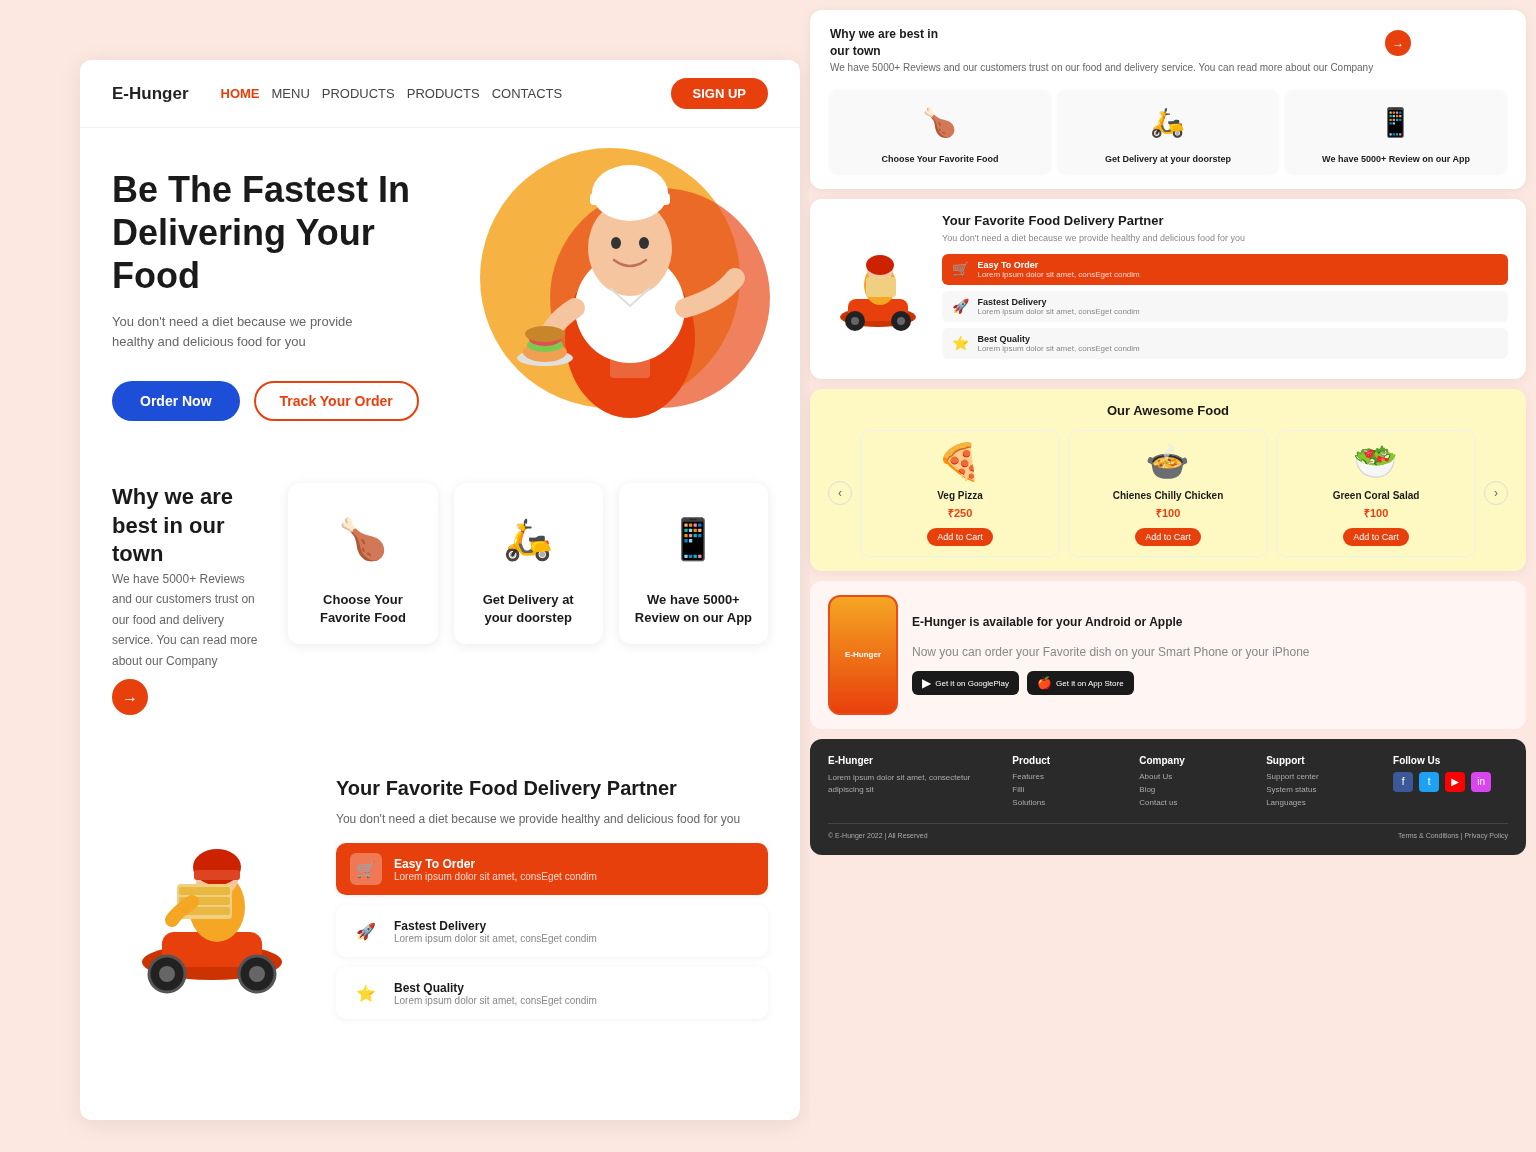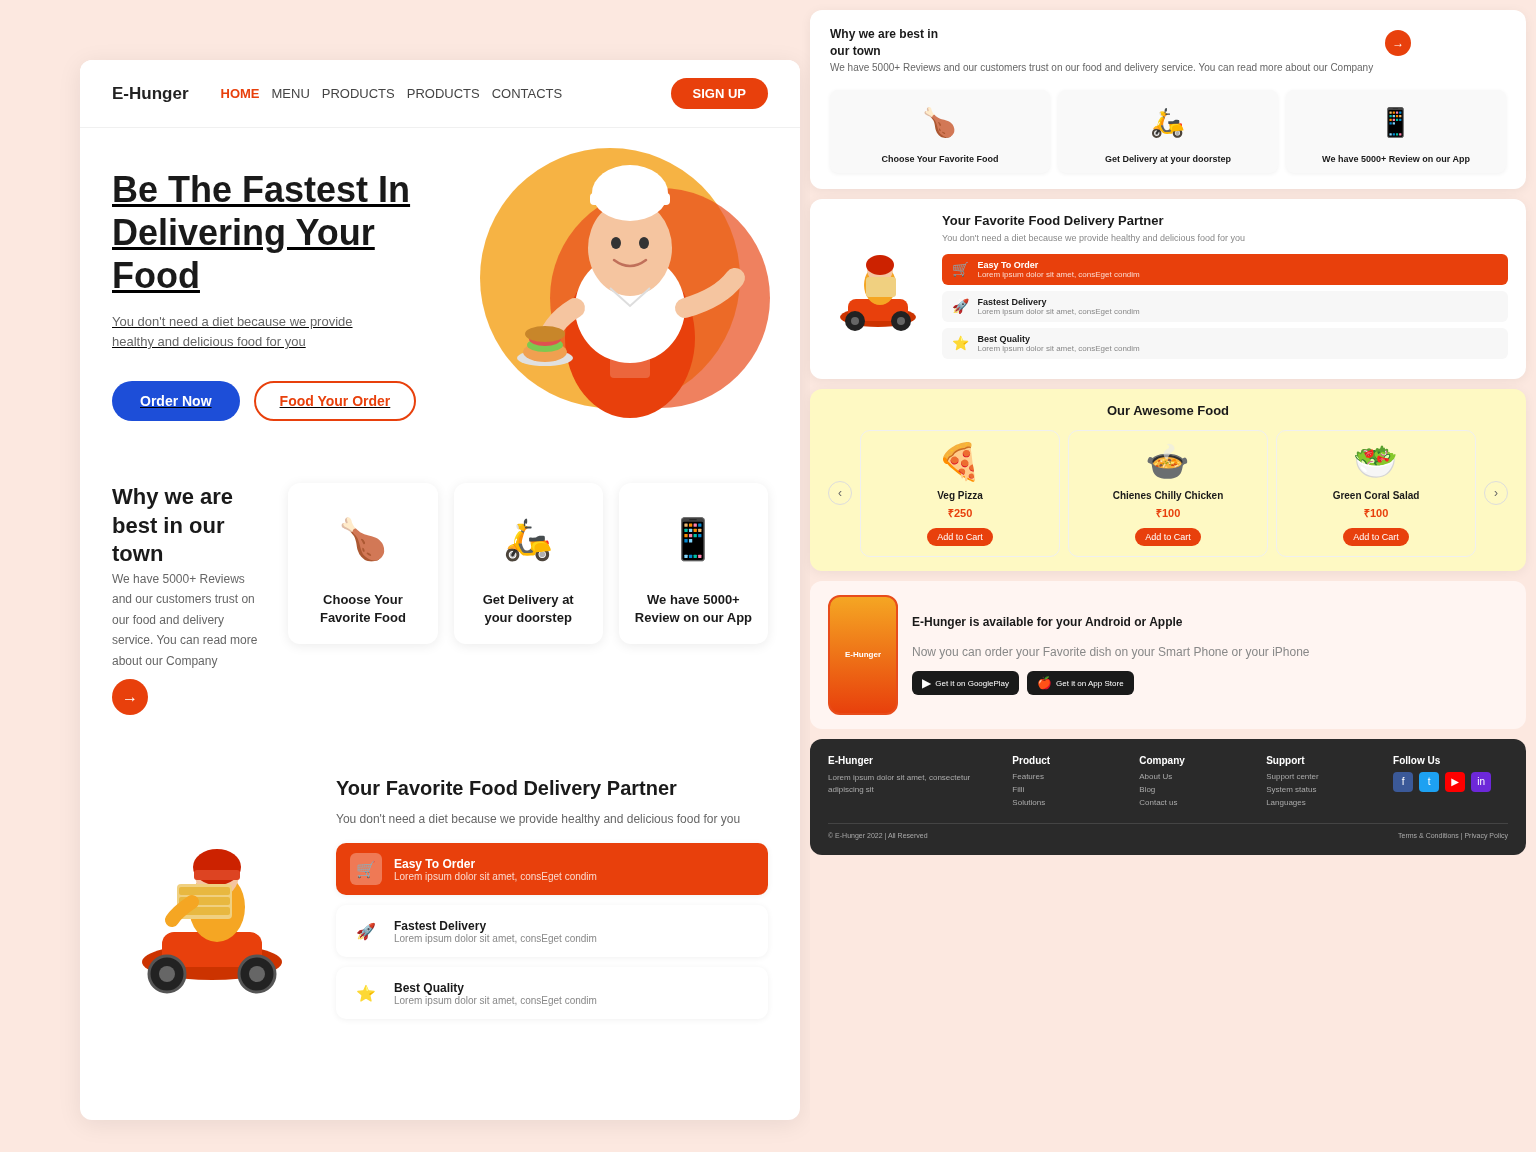--- a/index.html
+++ b/index.html
@@ -68,21 +68,20 @@
       font-weight: 600;
       cursor: pointer;
     }
 
     
     .hero {
       position: relative;
       padding: 40px 32px 30px 32px;
       min-height: 320px;
       overflow: hidden;
-      text-decoration: underline;
     }
     .hero-bg-circle-orange {
       position: absolute;
       right: 60px;
       top: 20px;
       width: 260px;
       height: 260px;
       border-radius: 50%;
       background: #f5a623;
       opacity: 0.85;
@@ -582,21 +581,21 @@
         <path d="M120 150 L140 168 L160 150" stroke="#ddd" stroke-width="2" fill="none"></path>
 
         <rect x="120" y="180" width="40" height="60" rx="4" fill="rgba(255,255,255,0.2)"></rect>
       </svg>
     </div>
 
     <h1 class="hero-title">Be The Fastest In Delivering Your Food</h1>
     <p class="hero-subtitle">You don't need a diet because we provide healthy and delicious food for you</p>
     <div class="hero-buttons">
       <button class="btn-order">Order Now</button>
-      <button class="btn-track">Food Your Order</button>
+      <button class="btn-track">Track Your Order</button>
     </div>
   </div>
 
   <div class="why-section">
     <div class="why-header">
       <div>
         <h2 class="why-title">Why we are best in our town</h2>
         <p class="why-desc">We have 5000+ Reviews and our customers trust on our food and delivery service. You can read more about our Company</p>
         <div class="arrow-circle">→</div>
       </div>
@@ -815,21 +814,21 @@
         <div class="footer-col-item">Support center</div>
         <div class="footer-col-item">System status</div>
         <div class="footer-col-item">Languages</div>
       </div>
       <div>
         <div class="footer-col-title">Follow Us</div>
         <div class="footer-social">
           <div class="social-icon" style="background:#3b5998;">f</div>
           <div class="social-icon" style="background:#1da1f2;">t</div>
           <div class="social-icon" style="background:#ff0000;">▶</div>
-          <div class="social-icon" style="background:#6d28d9;">in</div>
+          <div class="social-icon" style="background:#d946ef;">in</div>
         </div>
       </div>
     </div>
     <div class="footer-bottom">
       <span class="footer-bottom-text">© E-Hunger 2022 | All Reserved</span>
       <span class="footer-bottom-text">Terms &amp; Conditions | Privacy Policy</span>
     </div>
   </div>
 
 </div>

